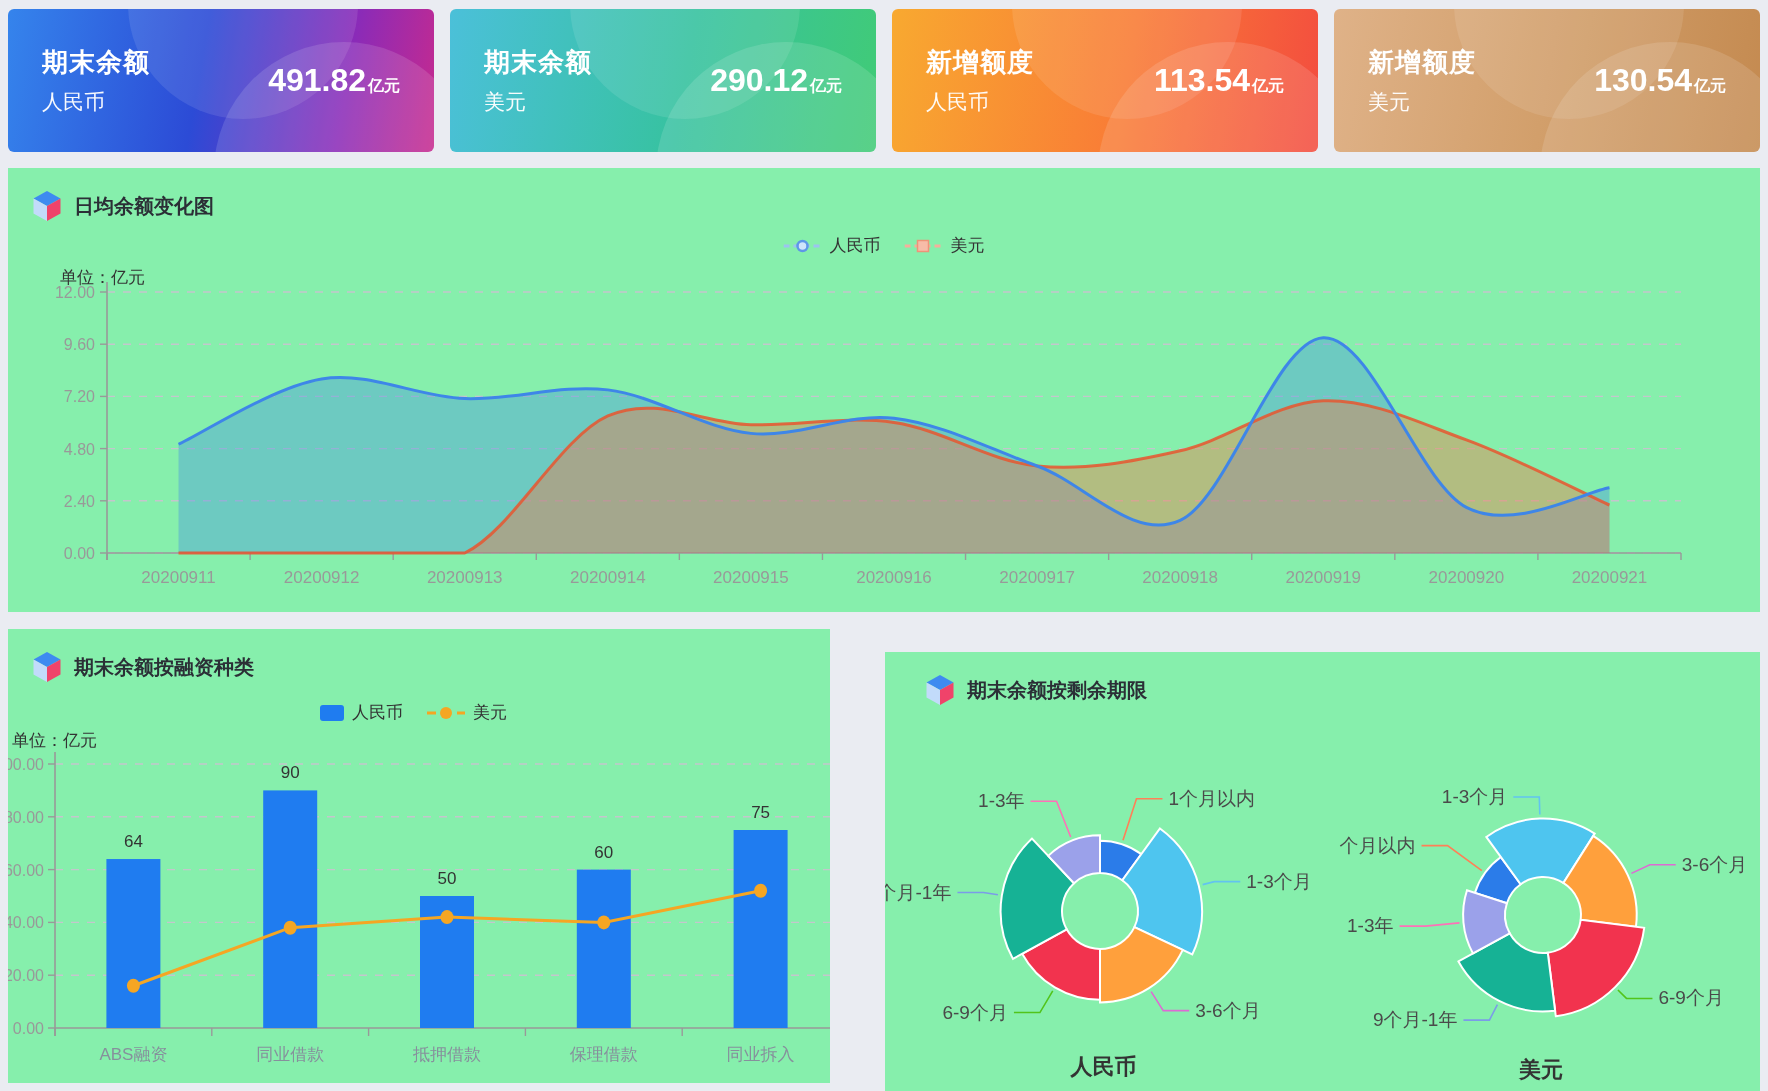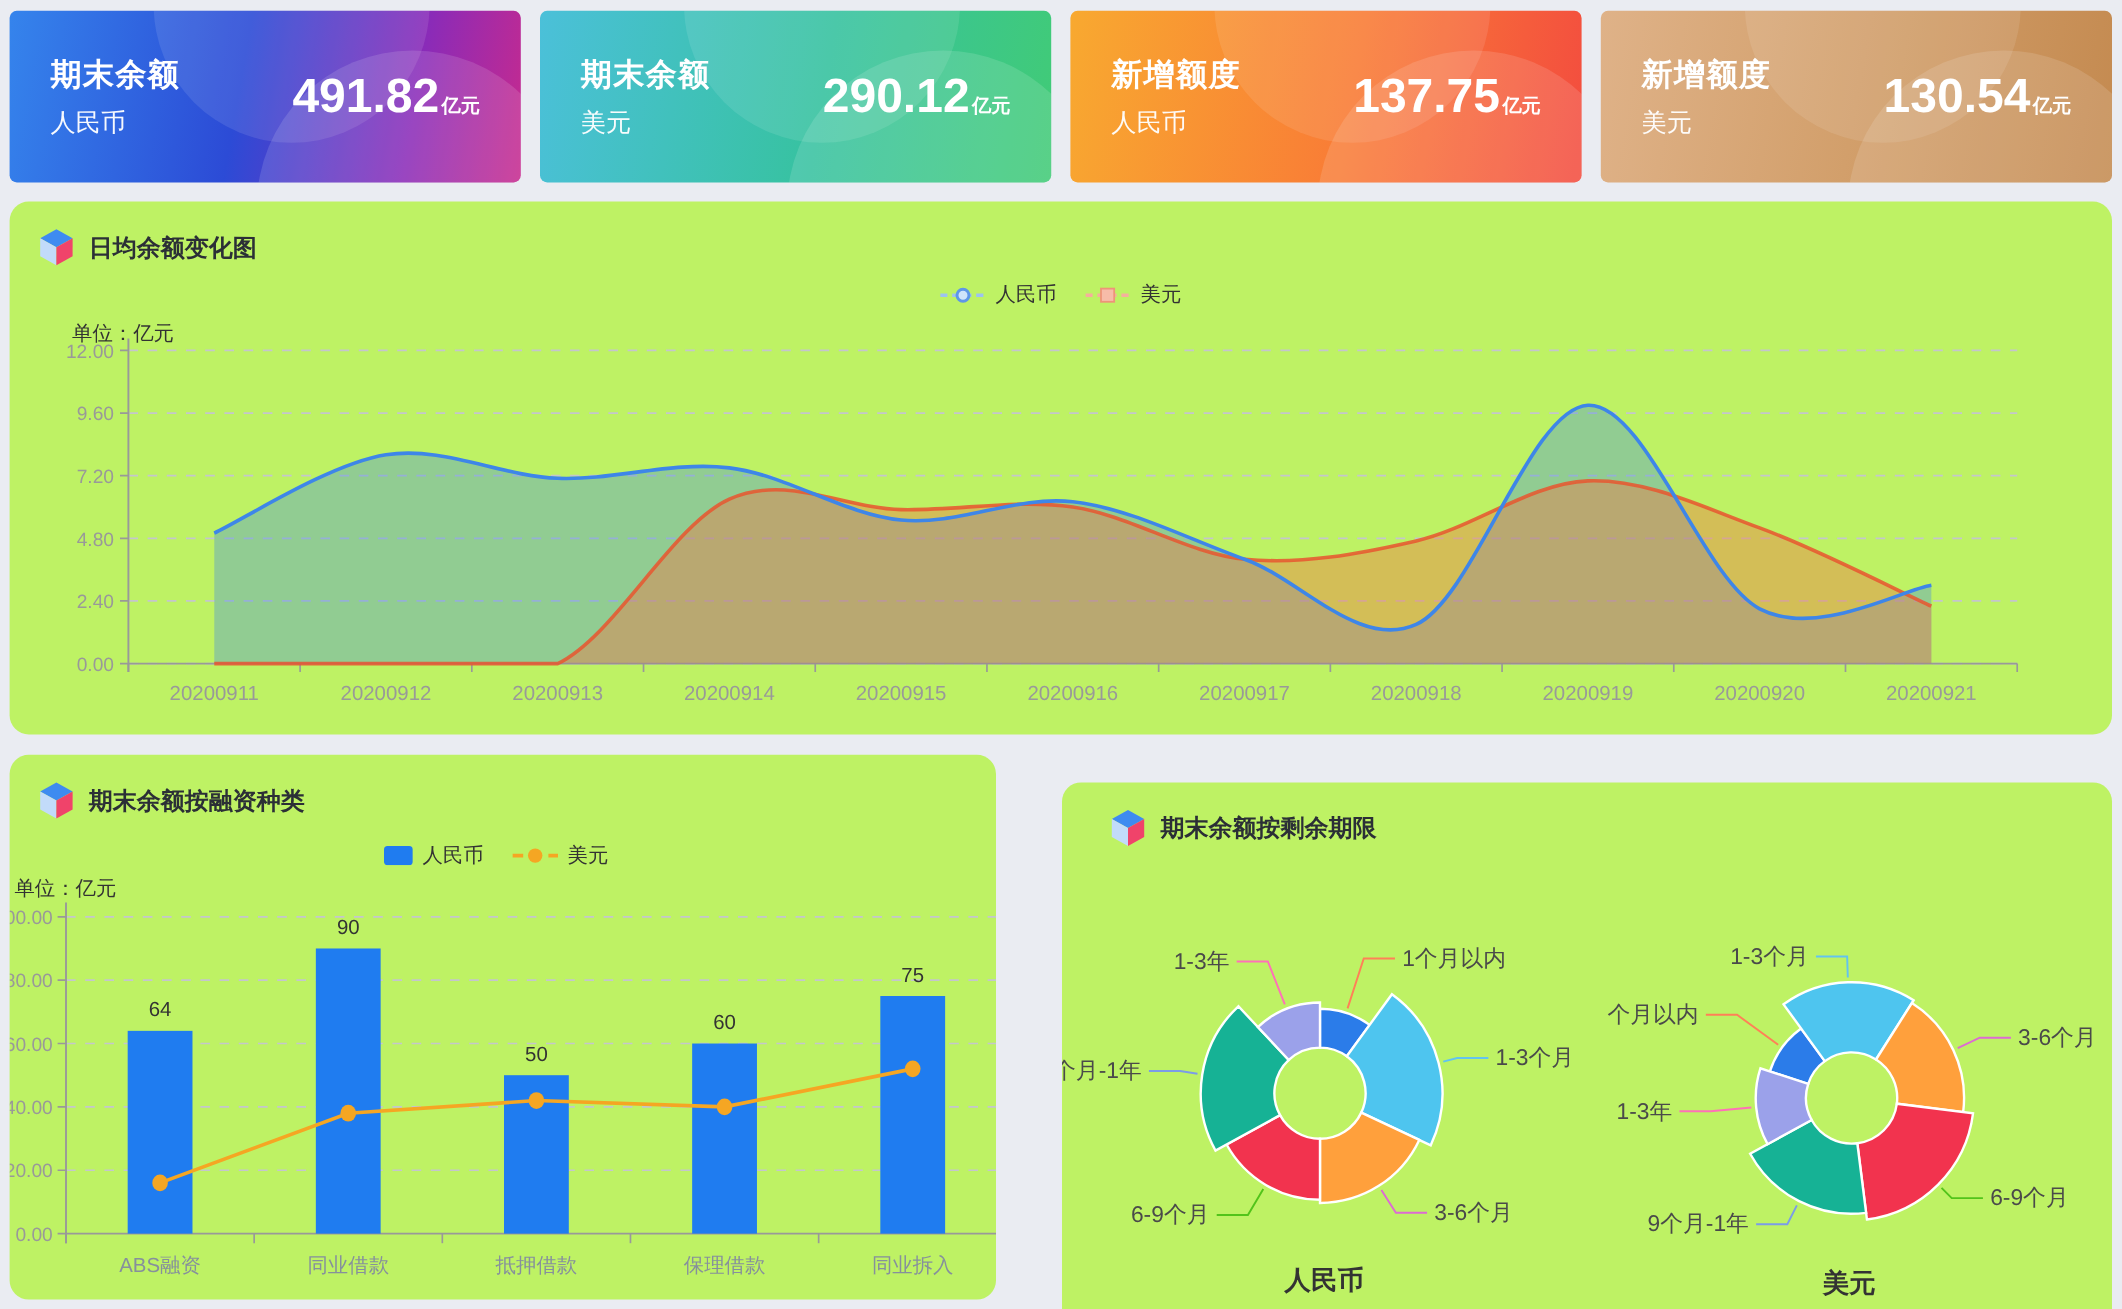--- a/index.html
+++ b/index.html
@@ -14,28 +14,28 @@
     color:#fff;display:flex;align-items:center;padding:0 34px;box-sizing:border-box;
     overflow:hidden;
   }
   .card .deco1,.card .deco2{position:absolute;border-radius:50%;background:rgba(255,255,255,.10);}
   .card .deco1{width:230px;height:230px;top:-120px;left:120px;}
   .card .deco2{width:260px;height:260px;bottom:-150px;right:-40px;background:rgba(255,255,255,.13);}
   .card-left{position:relative;z-index:2;}
   .card-title{font-size:26px;font-weight:bold;letter-spacing:1px;}
   .card-sub{font-size:21px;margin-top:8px;opacity:.96;}
   .card-right{position:relative;z-index:2;margin-left:auto;display:flex;align-items:baseline;}
-  .card-value{font-size:40px;font-weight:bold;}
+  .card-value{font-size:32px;font-weight:bold;}
   .card-unit{font-size:16px;font-weight:bold;margin-left:2px;}
   #card-0{left:8px;  background:linear-gradient(100deg,#3584EC 0%,#2C4BD6 45%,#8A2BB8 78%,#C72A8E 100%);}
   #card-1{left:450px;background:linear-gradient(100deg,#4BC0D9 0%,#37C2A0 55%,#41CB76 100%);}
   #card-2{left:892px;background:linear-gradient(100deg,#F8A930 0%,#F97C36 55%,#F34C3F 100%);}
   #card-3{left:1334px;background:linear-gradient(100deg,#DFB288 0%,#D29F6B 50%,#C48A50 100%);}
   
-  .panel{position:absolute;background:#bef264;border-radius:16px;overflow:hidden;}
+  .panel{position:absolute;background:#86efac;border-radius:0;overflow:hidden;}
   #panel-daily {left:8px;top:168px;width:1752px;height:444px;}
   #panel-type  {left:8px;top:629px;width:822px;height:454px;}
   #panel-term  {left:885px;top:636px;width:875px;height:454px;margin-top:16px;}
   .panel-head{position:absolute;left:24px;top:22px;display:flex;align-items:center;z-index:3;}
   #panel-term .panel-head{left:40px;}
   .panel-title{font-size:20px;font-weight:bold;color:#2B2F36;margin-left:12px;}
   .unit-label{position:absolute;font-size:17px;color:#333;z-index:3;}
   #panel-daily .unit-label{left:52px;top:98px;}
   #panel-type  .unit-label{left:4px;top:100px;}
   
@@ -77,21 +77,21 @@
   </div>
 </div>
 <div class="card" id="card-2">
   <div class="deco1"></div>
   <div class="deco2"></div>
   <div class="card-left">
     <div class="card-title">新增额度</div>
     <div class="card-sub">人民币</div>
   </div>
   <div class="card-right">
-    <span class="card-value">137.75</span>
+    <span class="card-value">113.54</span>
     <span class="card-unit">亿元</span>
   </div>
 </div>
 <div class="card" id="card-3">
   <div class="deco1"></div>
   <div class="deco2"></div>
   <div class="card-left">
     <div class="card-title">新增额度</div>
     <div class="card-sub">美元</div>
   </div>

